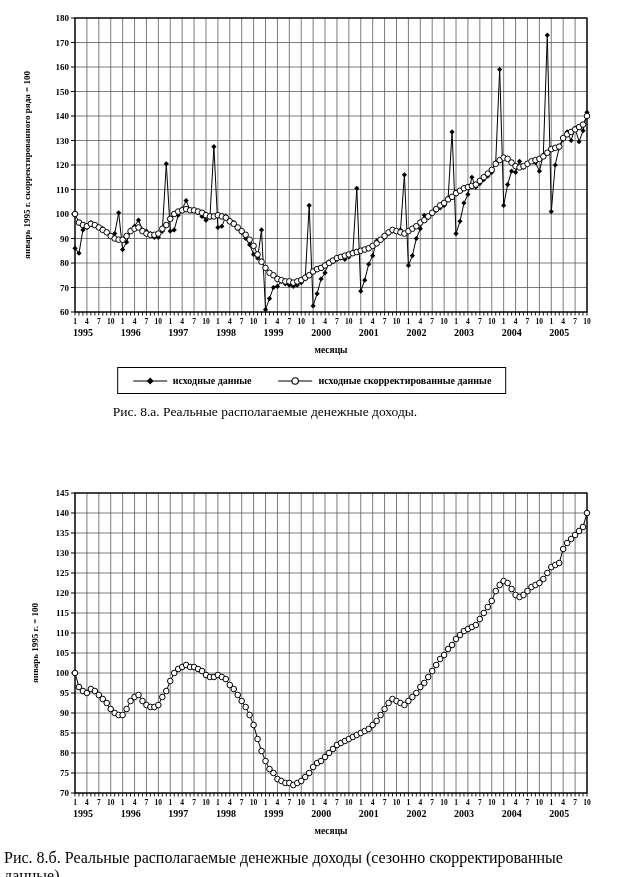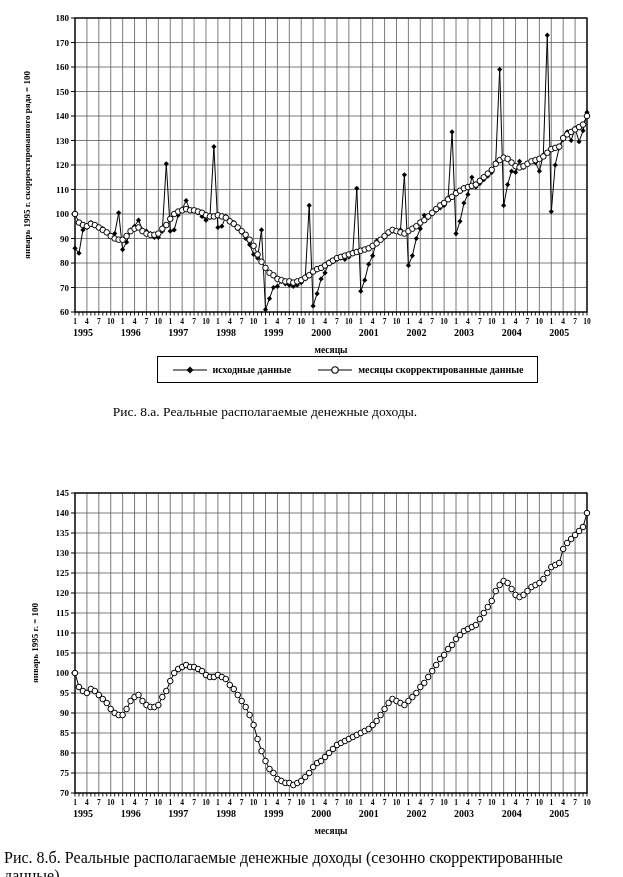--- a/index.html
+++ b/index.html
@@ -1,20 +1,20 @@
 <!DOCTYPE html>
 <html><head>
 <meta charset="utf-8">
 <style>
   html,body{margin:0;padding:0;background:#fff;}
   body{width:623px;height:877px;position:relative;font-family:"Liberation Serif","DejaVu Serif",serif;color:#000;}
   .page{position:absolute;inset:0;width:623px;height:877px;background:#fff;overflow:hidden;}
   svg.chart-canvas{position:absolute;left:0;top:0;}
-  .legend{position:absolute;left:50%;transform:translateX(-50%);top:356px;border:1px solid #000;background:#fff;
-          display:flex;align-items:center;gap:26px;padding:3px 14px;height:19px;margin-left:36px;}
+  .legend{position:absolute;left:50%;transform:translateX(-50%);top:367px;border:1px solid #000;background:#fff;
+          display:flex;align-items:center;gap:26px;padding:3px 14px;height:19px;}
   .legend-item{display:flex;align-items:center;gap:5px;white-space:nowrap;}
   .legend-item span{font-size:10px;font-weight:bold;}
   .caption-a{position:absolute;top:404px;left:0;width:530px;text-align:center;font-size:13.5px;}
   .caption-b{position:absolute;top:849px;left:4px;width:615px;text-align:left;font-size:16px;}
 </style>
 </head>
 <body>
 
 <div class="page">
 
@@ -993,20 +993,20 @@
         <line x1="1" y1="5" x2="35" y2="5" stroke="#000" stroke-width="1.2"></line>
         <path d="M18 1.6 L21.4 5 L18 8.4 L14.6 5 Z" fill="#000"></path>
       </svg>
       <span>исходные данные</span>
     </div>
     <div class="legend-item">
       <svg width="36" height="10">
         <line x1="1" y1="5" x2="35" y2="5" stroke="#000" stroke-width="1.2"></line>
         <circle cx="18" cy="5" r="3.2" fill="#fff" stroke="#000" stroke-width="1.1"></circle>
       </svg>
-      <span>месяцы скорректированные данные</span>
+      <span>исходные скорректированные данные</span>
     </div>
   </div>
 
   <div class="caption-a">Рис. 8.а. Реальные располагаемые денежные доходы.</div>
   <div class="caption-b">Рис. 8.б. Реальные располагаемые денежные доходы (сезонно скорректированные данные).</div>
 
 </div>
 
 </body></html>

